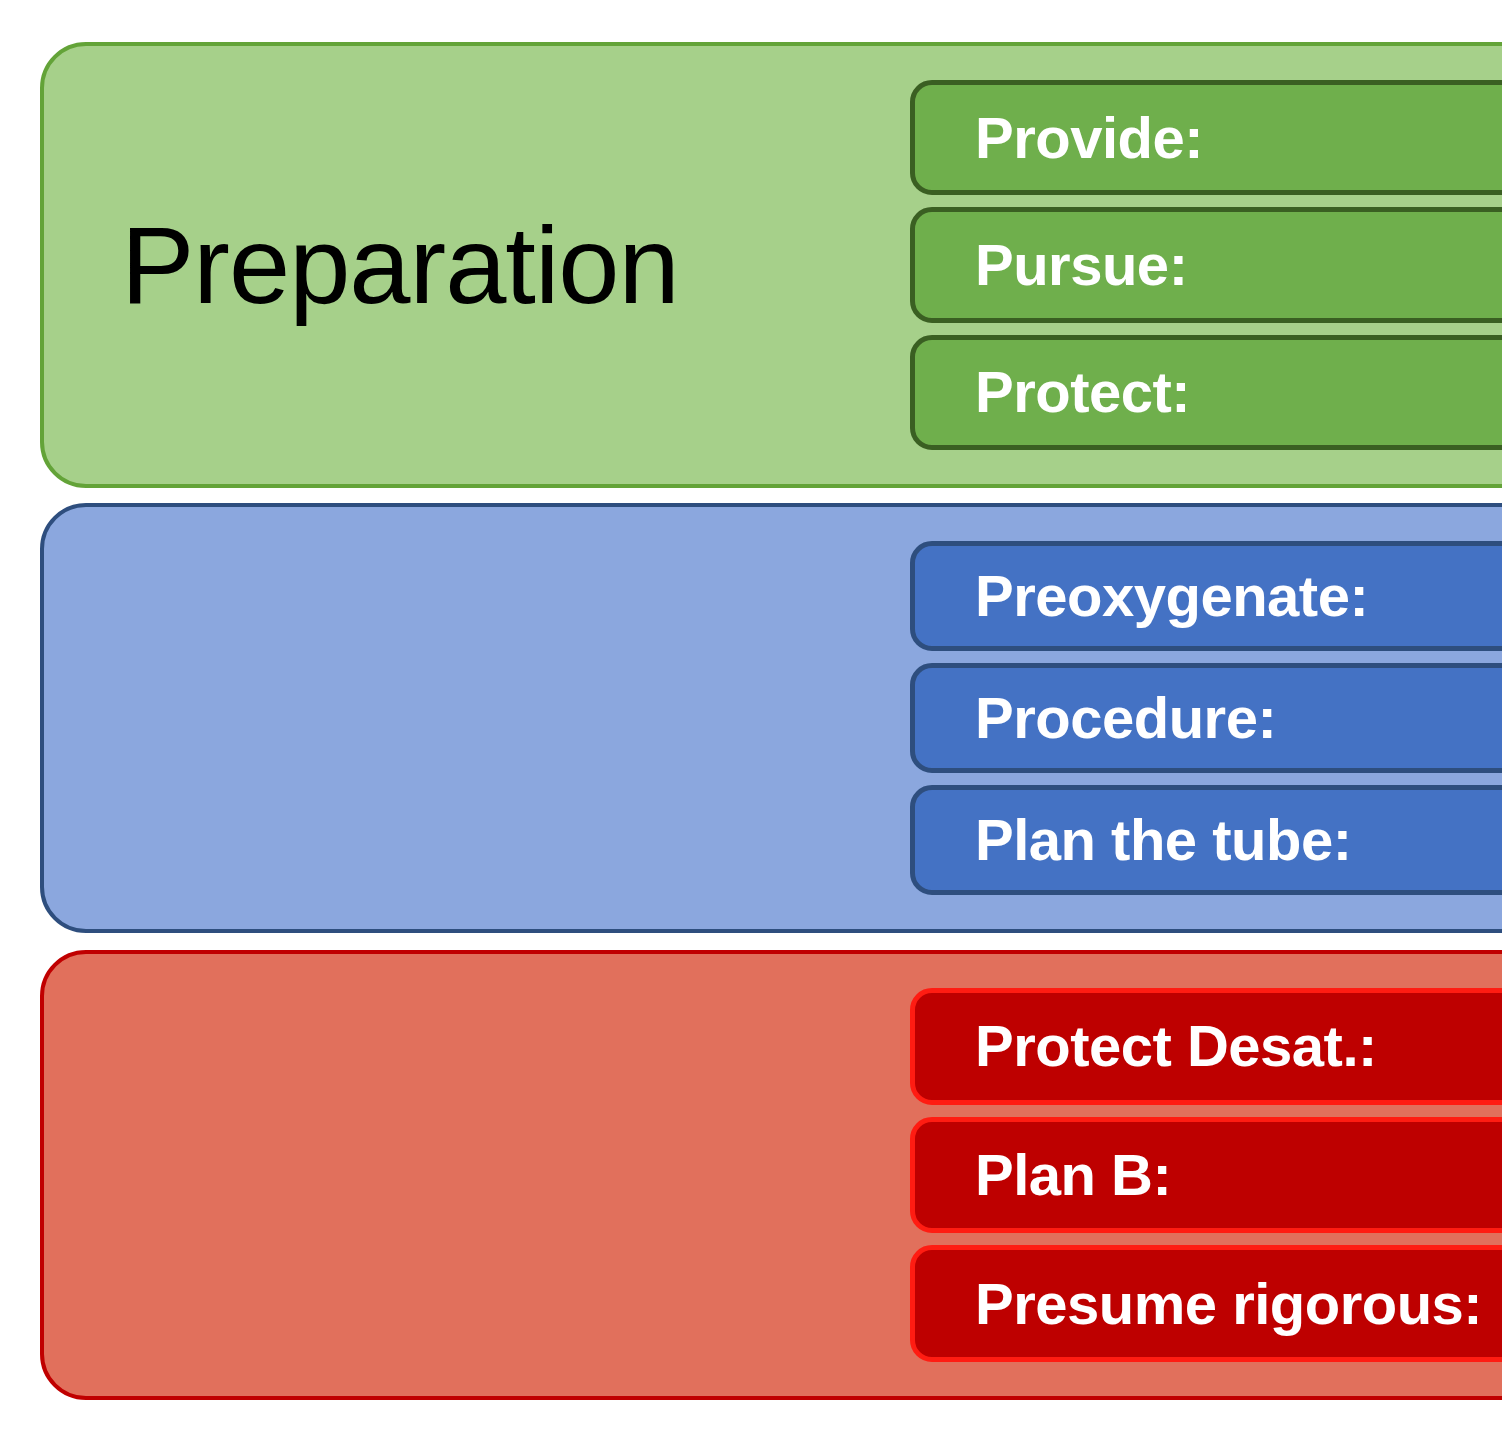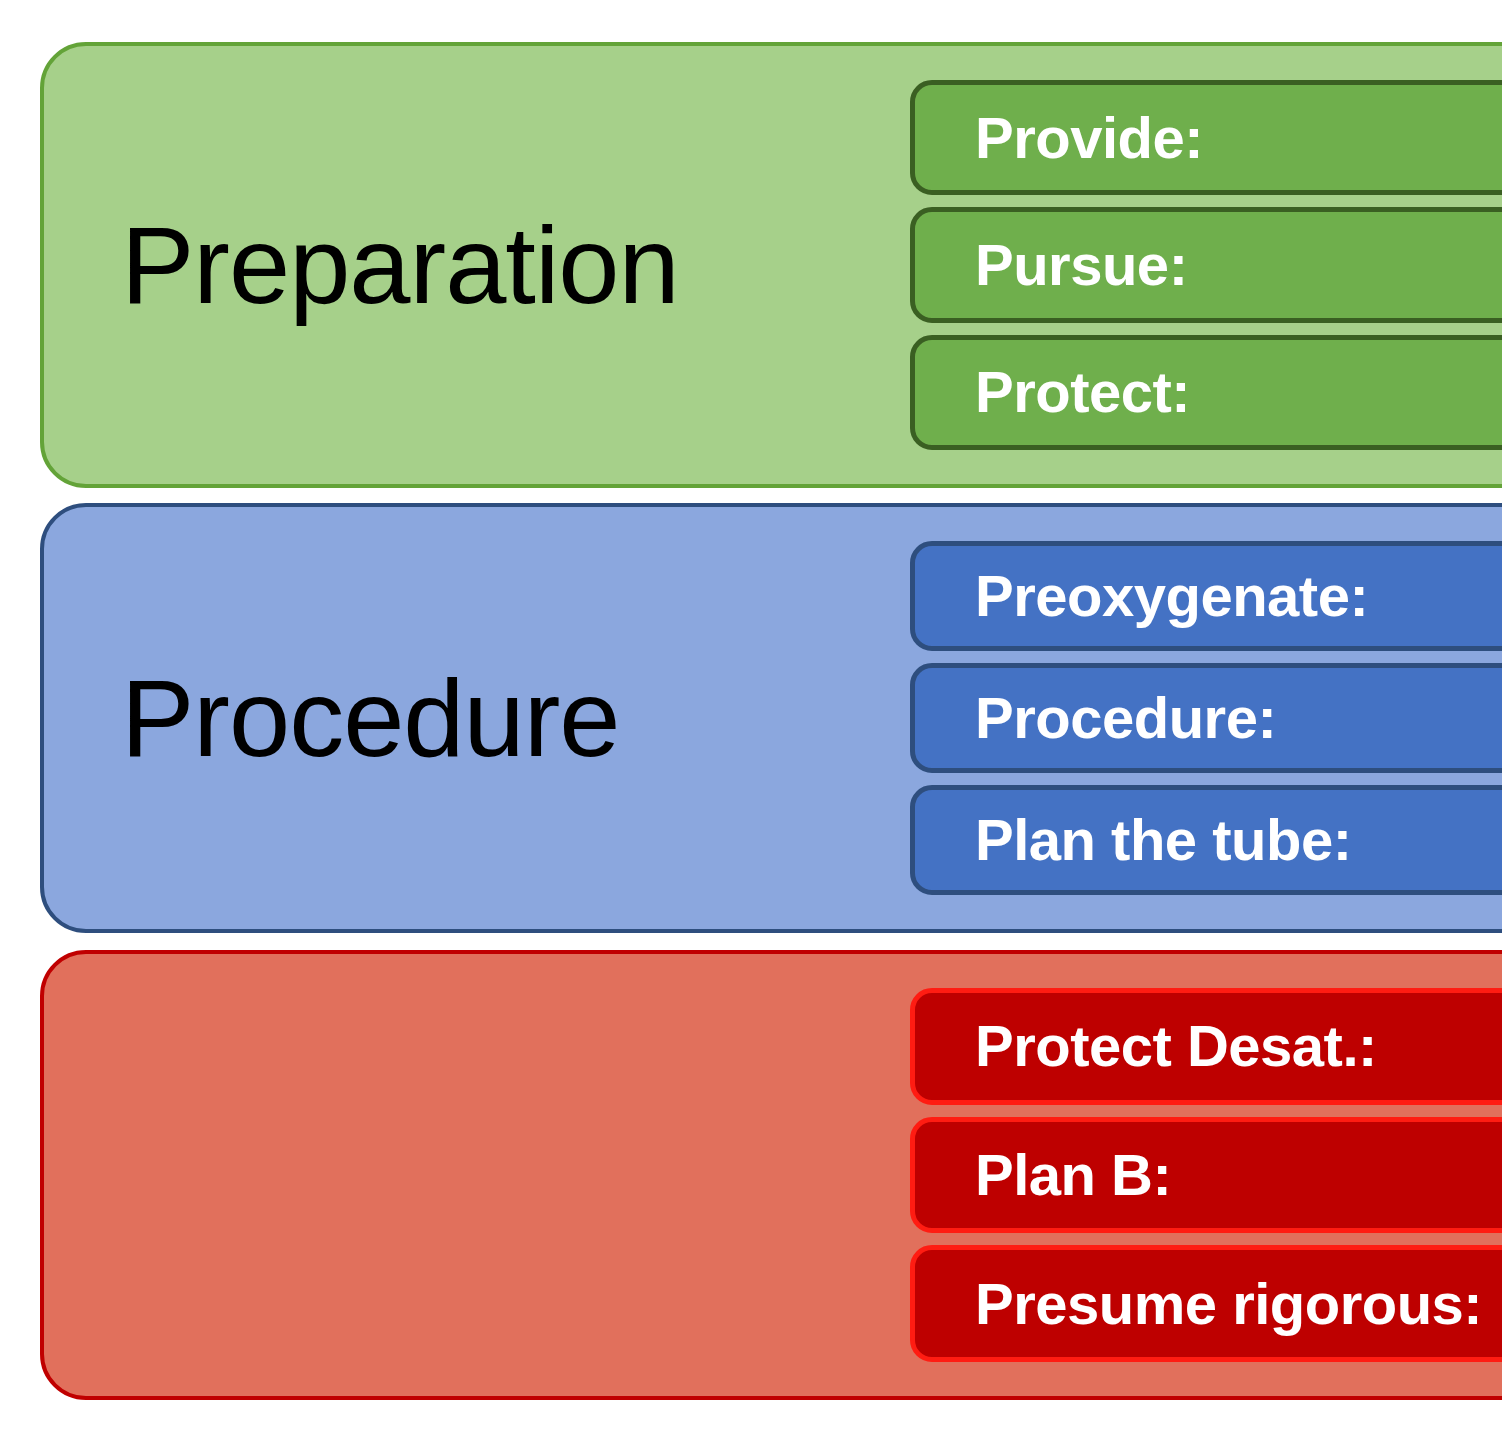--- a/index.html
+++ b/index.html
@@ -135,21 +135,20 @@
       <div class="subitem">
         <span class="subitem-label">Pursue:</span>
       </div>
       <div class="subitem">
         <span class="subitem-label">Protect:</span>
       </div>
     </div>
   </div>
 
   <div class="phase" id="phase-procedure">
-    <div class="phase-title">Procedure</div>
     <div class="subitems">
       <div class="subitem">
         <span class="subitem-label">Preoxygenate:</span>
       </div>
       <div class="subitem">
         <span class="subitem-label">Procedure:</span>
       </div>
       <div class="subitem">
         <span class="subitem-label">Plan the tube:</span>
       </div>

